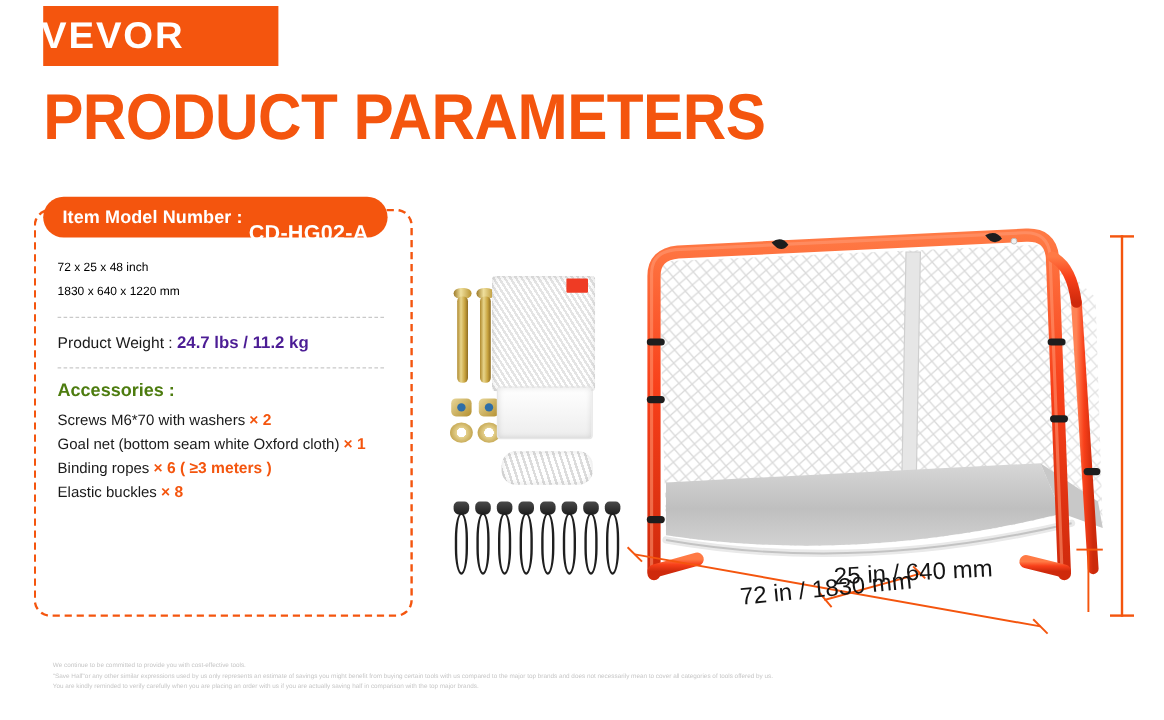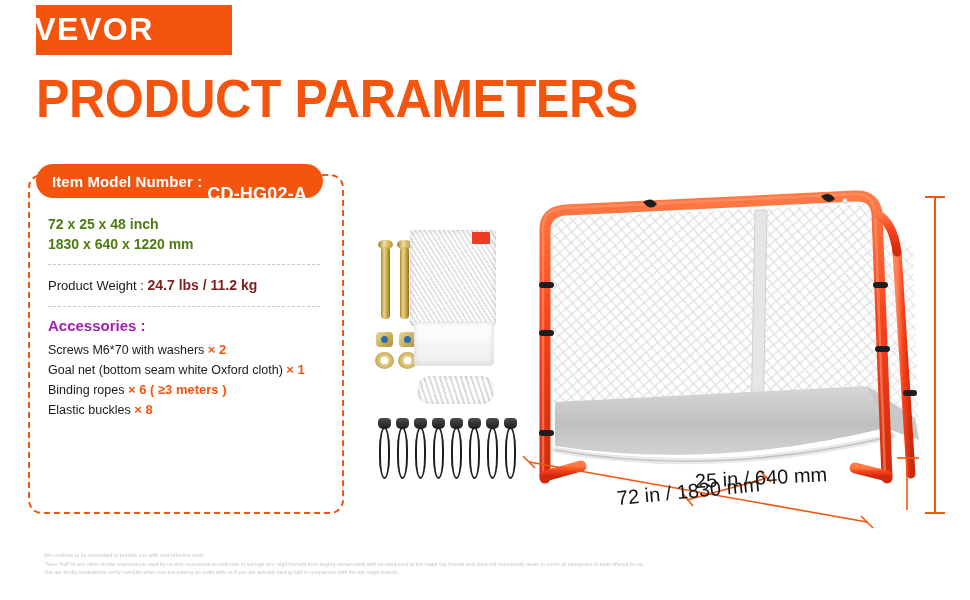--- a/index.html
+++ b/index.html
@@ -36,26 +36,26 @@
   .model-badge{
     position:absolute;left:36px;top:164px;height:34px;
     background:#F4550E;border-radius:17px;
     display:flex;align-items:center;padding:0 16px;white-space:nowrap;
   }
   .model-label{color:#fff;font-size:15px;font-weight:bold;letter-spacing:.1px;}
   .model-value{color:#fff;font-size:18px;font-weight:bold;margin-left:5px;letter-spacing:.2px;margin-top:26px;}
 
   .spec-inner{position:absolute;left:48px;top:214px;width:280px;}
   .spec-row-label{color:#1a1a1a;font-size:13px;line-height:19px;}
-  .spec-row-value{color:#4d7c0f;font-size:14px;font-weight:bold;line-height:20px;}
+  .spec-row-value{color:#000000;font-size:10px;font-weight:normal;line-height:20px;}
   .hr-dash{border:0;border-top:1px dashed #c9c9c9;margin:10px 0 10px 0;width:272px;}
   .weight-row{font-size:13px;color:#1a1a1a;line-height:20px;}
-  .weight-row .v{color:#7f1d1d;font-weight:bold;font-size:14px;}
-
-  .acc-title{color:#a21caf;font-size:15px;font-weight:bold;margin-top:2px;margin-bottom:6px;}
+  .weight-row .v{color:#4c1d95;font-weight:bold;font-size:14px;}
+
+  .acc-title{color:#4d7c0f;font-size:15px;font-weight:bold;margin-top:2px;margin-bottom:6px;}
   .acc-item{color:#1a1a1a;font-size:12.5px;line-height:19px;white-space:nowrap;}
   .acc-item .q{color:#F4550E;font-weight:bold;font-size:13px;}
 
   
   .parts{position:absolute;left:370px;top:228px;width:165px;height:255px;}
   .screw{position:absolute;width:9px;border-radius:4px;
     background:linear-gradient(90deg,#b08a2e,#e7d48a 35%,#c9a43f 70%,#8f6d22);}
   .screw-head{position:absolute;width:15px;height:9px;border-radius:7px/5px;
     background:linear-gradient(90deg,#9c7a28,#efdf9c 40%,#b8932f);}
   .nut{position:absolute;width:17px;height:15px;border-radius:4px;

